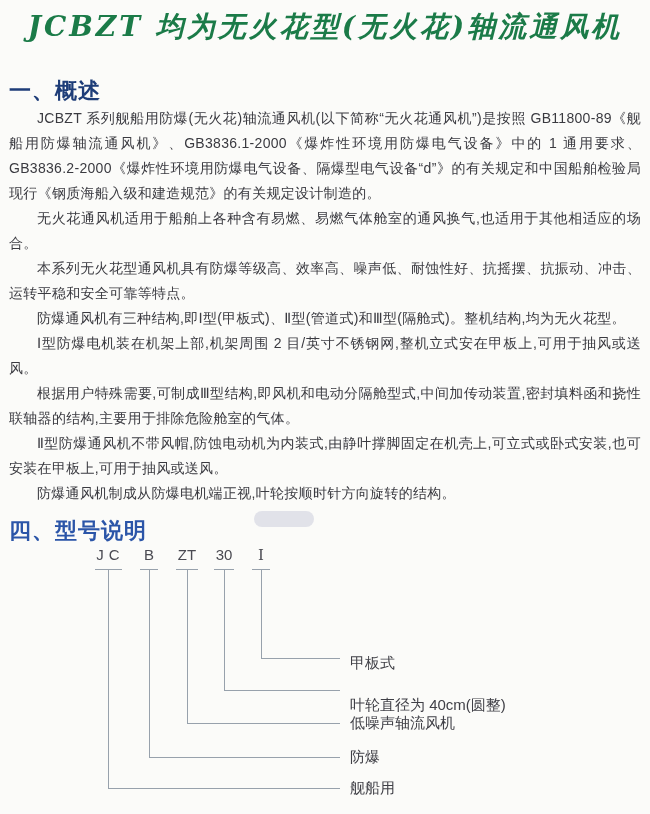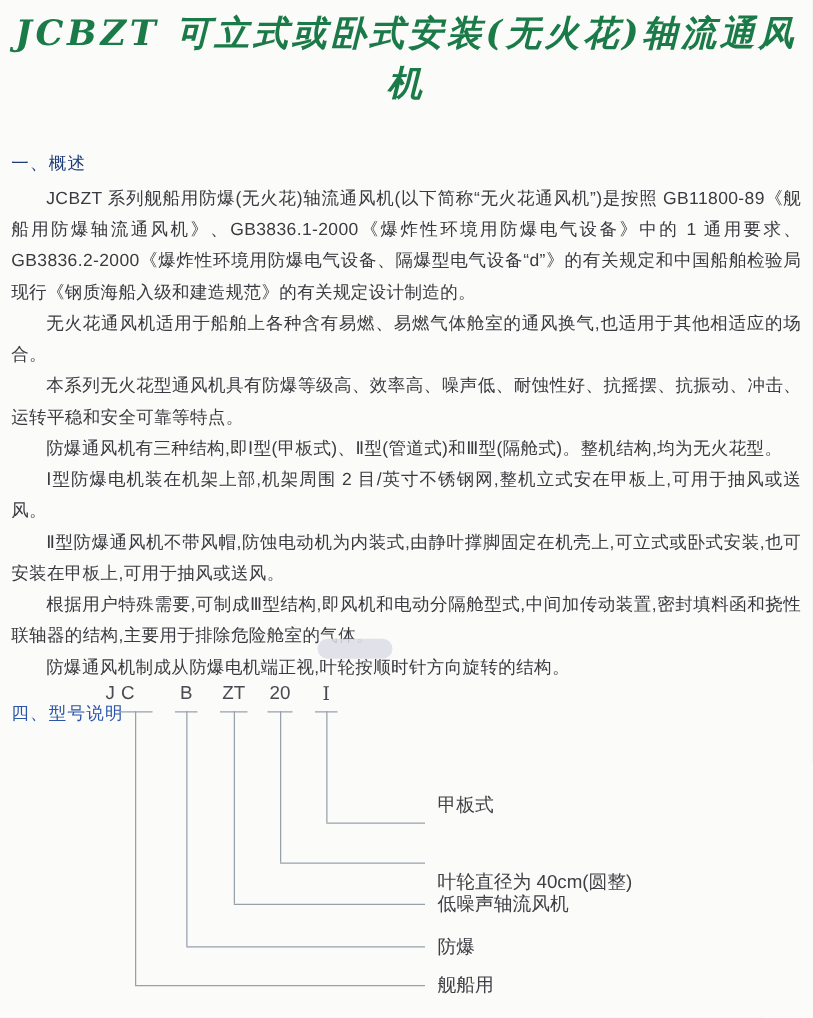--- a/index.html
+++ b/index.html
@@ -27,22 +27,22 @@
     font-weight:bold;
     font-size:28px;
     letter-spacing:3px;
     color:var(--title-green);
     line-height:40px;
   }
   .content{
     padding:0 9px;
   }
   h2.sec{
-    font-size:14px;
-    font-weight:normal;
+    font-size:22px;
+    font-weight:bold;
     color:var(--heading-navy);
     margin:0;
     line-height:25px;
     letter-spacing:1px;
   }
   h2.sec1{margin-top:31px;margin-bottom:3px;}
   h2.sec2{margin-top:1px;margin-bottom:2px;}
   h2.sec3{margin-top:4px;margin-bottom:2px;}
   h2.sec4{margin-top:12px;color:var(--heading-blue);}
   p.body{
@@ -107,52 +107,52 @@
     position:absolute;
     left:350px;
     font-size:15px;
     color:#3f3f46;
     white-space:nowrap;
   }
   .seg-0 .lbl{top:239px;}
   .seg-1 .lbl{top:208px;}
   .seg-2 .lbl{top:174px;}
   .seg-3 .lbl{top:156px;}
-  .seg-4 .lbl{top:95px;}
+  .seg-4 .lbl{top:114px;}
 </style>
 </head>
 <body>
 
 <div class="page">
 
-  <h1 class="doc-title">JCBZT 可立式或卧式安装(无火花)轴流通风机</h1>
+  <h1 class="doc-title">JCBZT 均为无火花型(无火花)轴流通风机</h1>
 
   <div class="content">
 
     <h2 class="sec sec1">一、概述</h2>
     <p class="body">JCBZT 系列舰船用防爆(无火花)轴流通风机(以下简称“无火花通风机”)是按照 GB11800-89《舰船用防爆轴流通风机》、GB3836.1-2000《爆炸性环境用防爆电气设备》中的 1 通用要求、GB3836.2-2000《爆炸性环境用防爆电气设备、隔爆型电气设备“d”》的有关规定和中国船舶检验局现行《钢质海船入级和建造规范》的有关规定设计制造的。</p>
     <p class="body">无火花通风机适用于船舶上各种含有易燃、易燃气体舱室的通风换气,也适用于其他相适应的场合。</p>
 
     <p class="body">本系列无火花型通风机具有防爆等级高、效率高、噪声低、耐蚀性好、抗摇摆、抗振动、冲击、运转平稳和安全可靠等特点。</p>
 
     <p class="body">防爆通风机有三种结构,即Ⅰ型(甲板式)、Ⅱ型(管道式)和Ⅲ型(隔舱式)。整机结构,均为无火花型。</p>
     <p class="body">Ⅰ型防爆电机装在机架上部,机架周围 2 目/英寸不锈钢网,整机立式安在甲板上,可用于抽风或送风。</p>
+    <p class="body">根据用户特殊需要,可制成Ⅲ型结构,即风机和电动分隔舱型式,中间加传动装置,密封填料函和挠性联轴器的结构,主要用于排除危险舱室的气体。</p>
     <p class="body">Ⅱ型防爆通风机不带风帽,防蚀电动机为内装式,由静叶撑脚固定在机壳上,可立式或卧式安装,也可安装在甲板上,可用于抽风或送风。</p>
-    <p class="body">根据用户特殊需要,可制成Ⅲ型结构,即风机和电动分隔舱型式,中间加传动装置,密封填料函和挠性联轴器的结构,主要用于排除危险舱室的气体。</p>
     <p class="body">防爆通风机制成从防爆电机端正视,叶轮按顺时针方向旋转的结构。</p>
 
     <h2 class="sec sec4">四、型号说明</h2>
   </div>
 
   <div class="smudge"></div>
 
   <div class="diagram">
 
     <div class="seg seg-0">
-      <span class="code" style="left:96px">JC</span>
+      <span class="code" style="left:108px">JC</span>
       <span class="underline"></span>
       <span class="vline"></span>
       <span class="hline"></span>
       <span class="lbl">舰船用</span>
     </div>
 
     <div class="seg seg-1">
       <span class="code" style="left:149px">B</span>
       <span class="underline"></span>
       <span class="vline"></span>
@@ -162,21 +162,21 @@
 
     <div class="seg seg-2">
       <span class="code" style="left:187px">ZT</span>
       <span class="underline"></span>
       <span class="vline"></span>
       <span class="hline"></span>
       <span class="lbl">低噪声轴流风机</span>
     </div>
 
     <div class="seg seg-3">
-      <span class="code" style="left:224px">20</span>
+      <span class="code" style="left:224px">30</span>
       <span class="underline"></span>
       <span class="vline"></span>
       <span class="hline"></span>
       <span class="lbl">叶轮直径为 40cm(圆整)</span>
     </div>
 
     <div class="seg seg-4">
       <span class="code" style="left:261px">Ⅰ</span>
       <span class="underline"></span>
       <span class="vline"></span>

